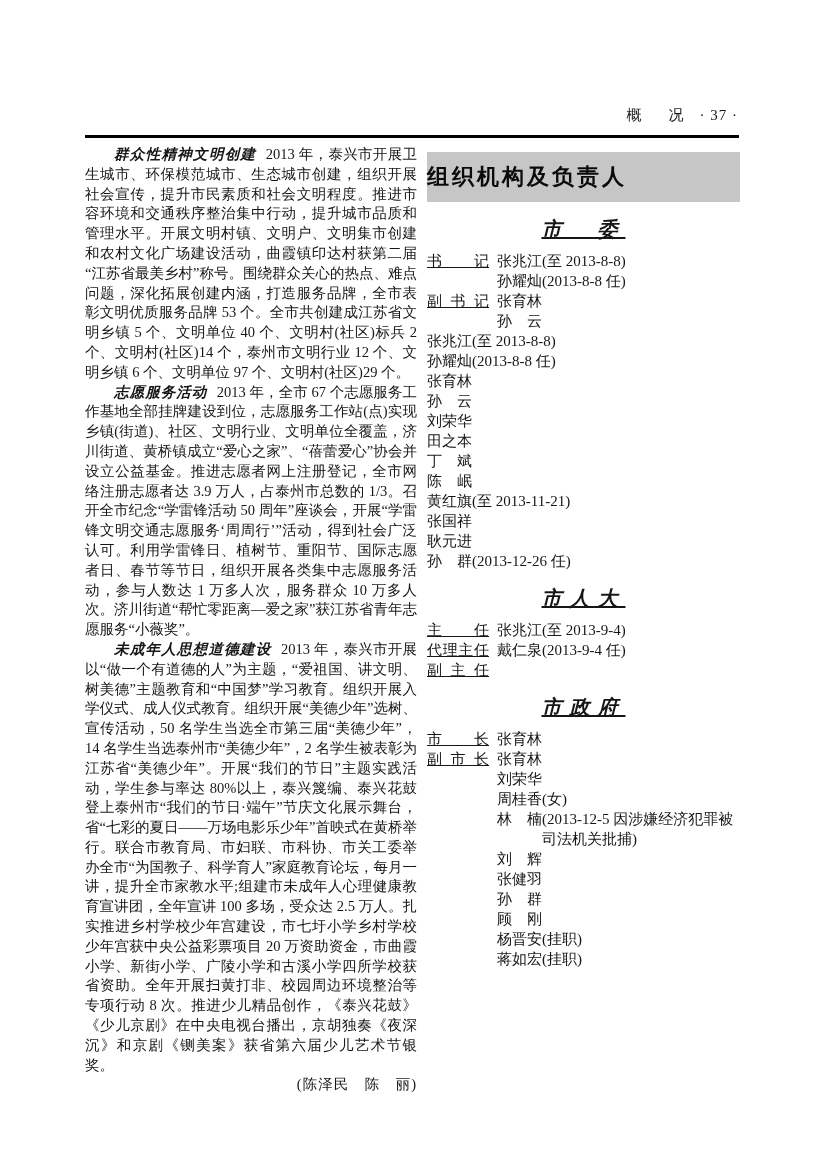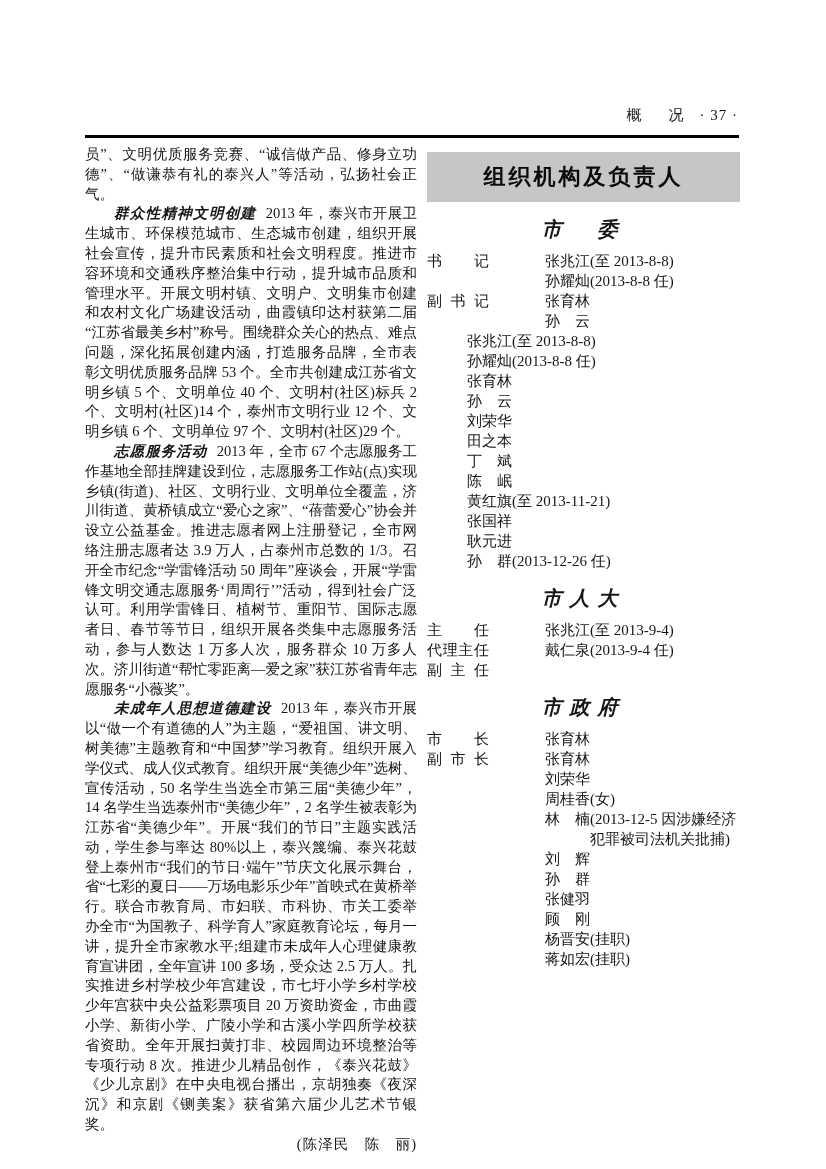--- a/index.html
+++ b/index.html
@@ -33,52 +33,52 @@
   .para.continued { text-indent:0; }
   .para-lead { font-weight:bold; font-style:italic; margin-right:0.65em; letter-spacing:1px; }
   .signature { margin:0; text-align:right; letter-spacing:1px; }
   
   .col-right {
     position:absolute; top:152px; left:427px; width:313px;
     font-size:15px; line-height:20px;
   }
   .org-box {
     height:50px; background:#c6c6c6;
-    display:flex; align-items:center; justify-content:center;
+    display:flex; align-items:center; 
     font-family:"Liberation Sans", sans-serif;
     font-weight:bold; font-size:22px; letter-spacing:3px;
     color:#0a0a0a;
   }
   .sec-title {
     margin:17px 0 12px 0;
     text-align:center;
     font-size:20px; font-weight:bold; font-style:italic;
     letter-spacing:8px;
+    text-decoration:underline;
   }
   .org-entry { display:flex; }
   .entry-label {
-    flex:none; width:62px; margin-right:16px;
-    text-align:justify; text-align-last:justify;
+    flex:none; width:62px; margin-right:8px;
+    text-align:justify; text-align-last:justify;text-decoration:underline;
   }
   .entry-names { flex:1; min-width:0; }
-  .org-name { padding-left:3em; text-indent:-3em;margin-left:40px; }
+  .org-name { padding-left:3em; text-indent:-3em; }
 </style>
 </head>
 <body>
 
 <div class="page">
 
   <div class="running-head">
     <span class="sec">概　况</span><span>· 37 ·</span>
   </div>
   <div class="head-rule"></div>
 
   <div class="col-left">
     <div>
-  <p class="para continued"><span>员”、文明优质服务竞赛、“诚信做产品、修身立功德”、“做谦恭有礼的泰兴人”等活动，弘扬社会正气。</span></p>
 
   <p class="para"><span class="para-lead">群众性精神文明创建</span><span>2013 年，泰兴市开展卫生城市、环保模范城市、生态城市创建，组织开展社会宣传，提升市民素质和社会文明程度。推进市容环境和交通秩序整治集中行动，提升城市品质和管理水平。开展文明村镇、文明户、文明集市创建和农村文化广场建设活动，曲霞镇印达村获第二届“江苏省最美乡村”称号。围绕群众关心的热点、难点问题，深化拓展创建内涵，打造服务品牌，全市表彰文明优质服务品牌 53 个。全市共创建成江苏省文明乡镇 5 个、文明单位 40 个、文明村(社区)标兵 2 个、文明村(社区)14 个，泰州市文明行业 12 个、文明乡镇 6 个、文明单位 97 个、文明村(社区)29 个。</span></p>
 
   <p class="para"><span class="para-lead">志愿服务活动</span><span>2013 年，全市 67 个志愿服务工作基地全部挂牌建设到位，志愿服务工作站(点)实现乡镇(街道)、社区、文明行业、文明单位全覆盖，济川街道、黄桥镇成立“爱心之家”、“蓓蕾爱心”协会并设立公益基金。推进志愿者网上注册登记，全市网络注册志愿者达 3.9 万人，占泰州市总数的 1/3。召开全市纪念“学雷锋活动 50 周年”座谈会，开展“学雷锋文明交通志愿服务‘周周行’”活动，得到社会广泛认可。利用学雷锋日、植树节、重阳节、国际志愿者日、春节等节日，组织开展各类集中志愿服务活动，参与人数达 1 万多人次，服务群众 10 万多人次。济川街道“帮忙零距离—爱之家”获江苏省青年志愿服务“小薇奖”。</span></p>
 
   <p class="para"><span class="para-lead">未成年人思想道德建设</span><span>2013 年，泰兴市开展以“做一个有道德的人”为主题，“爱祖国、讲文明、树美德”主题教育和“中国梦”学习教育。组织开展入学仪式、成人仪式教育。组织开展“美德少年”选树、宣传活动，50 名学生当选全市第三届“美德少年”，14 名学生当选泰州市“美德少年”，2 名学生被表彰为江苏省“美德少年”。开展“我们的节日”主题实践活动，学生参与率达 80%以上，泰兴篾编、泰兴花鼓登上泰州市“我们的节日·端午”节庆文化展示舞台，省“七彩的夏日——万场电影乐少年”首映式在黄桥举行。联合市教育局、市妇联、市科协、市关工委举办全市“为国教子、科学育人”家庭教育论坛，每月一讲，提升全市家教水平;组建市未成年人心理健康教育宣讲团，全年宣讲 100 多场，受众达 2.5 万人。扎实推进乡村学校少年宫建设，市七圩小学乡村学校少年宫获中央公益彩票项目 20 万资助资金，市曲霞小学、新街小学、广陵小学和古溪小学四所学校获省资助。全年开展扫黄打非、校园周边环境整治等专项行动 8 次。推进少儿精品创作，《泰兴花鼓》《少儿京剧》在中央电视台播出，京胡独奏《夜深沉》和京剧《铡美案》获省第六届少儿艺术节银奖。</span></p>
 </div>
     <p class="signature">(陈泽民　陈　丽)</p>
   </div>
 
@@ -159,22 +159,22 @@
   </div>
 
   <div class="org-entry">
     <span class="entry-label">副市长</span>
     <div class="entry-names">
                 <div class="org-name">张育林</div>
                 <div class="org-name">刘荣华</div>
                 <div class="org-name">周桂香(女)</div>
                 <div class="org-name">林　楠(2013-12-5 因涉嫌经济犯罪被司法机关批捕)</div>
                 <div class="org-name">刘　辉</div>
+                <div class="org-name">张健羽</div>
                 <div class="org-name">孙　群</div>
-                <div class="org-name">张健羽</div>
                 <div class="org-name">顾　刚</div>
                 <div class="org-name">杨晋安(挂职)</div>
                 <div class="org-name">蒋如宏(挂职)</div>
               </div>
   </div>
 </div>
   </div>
 </div>
   </div>
 

